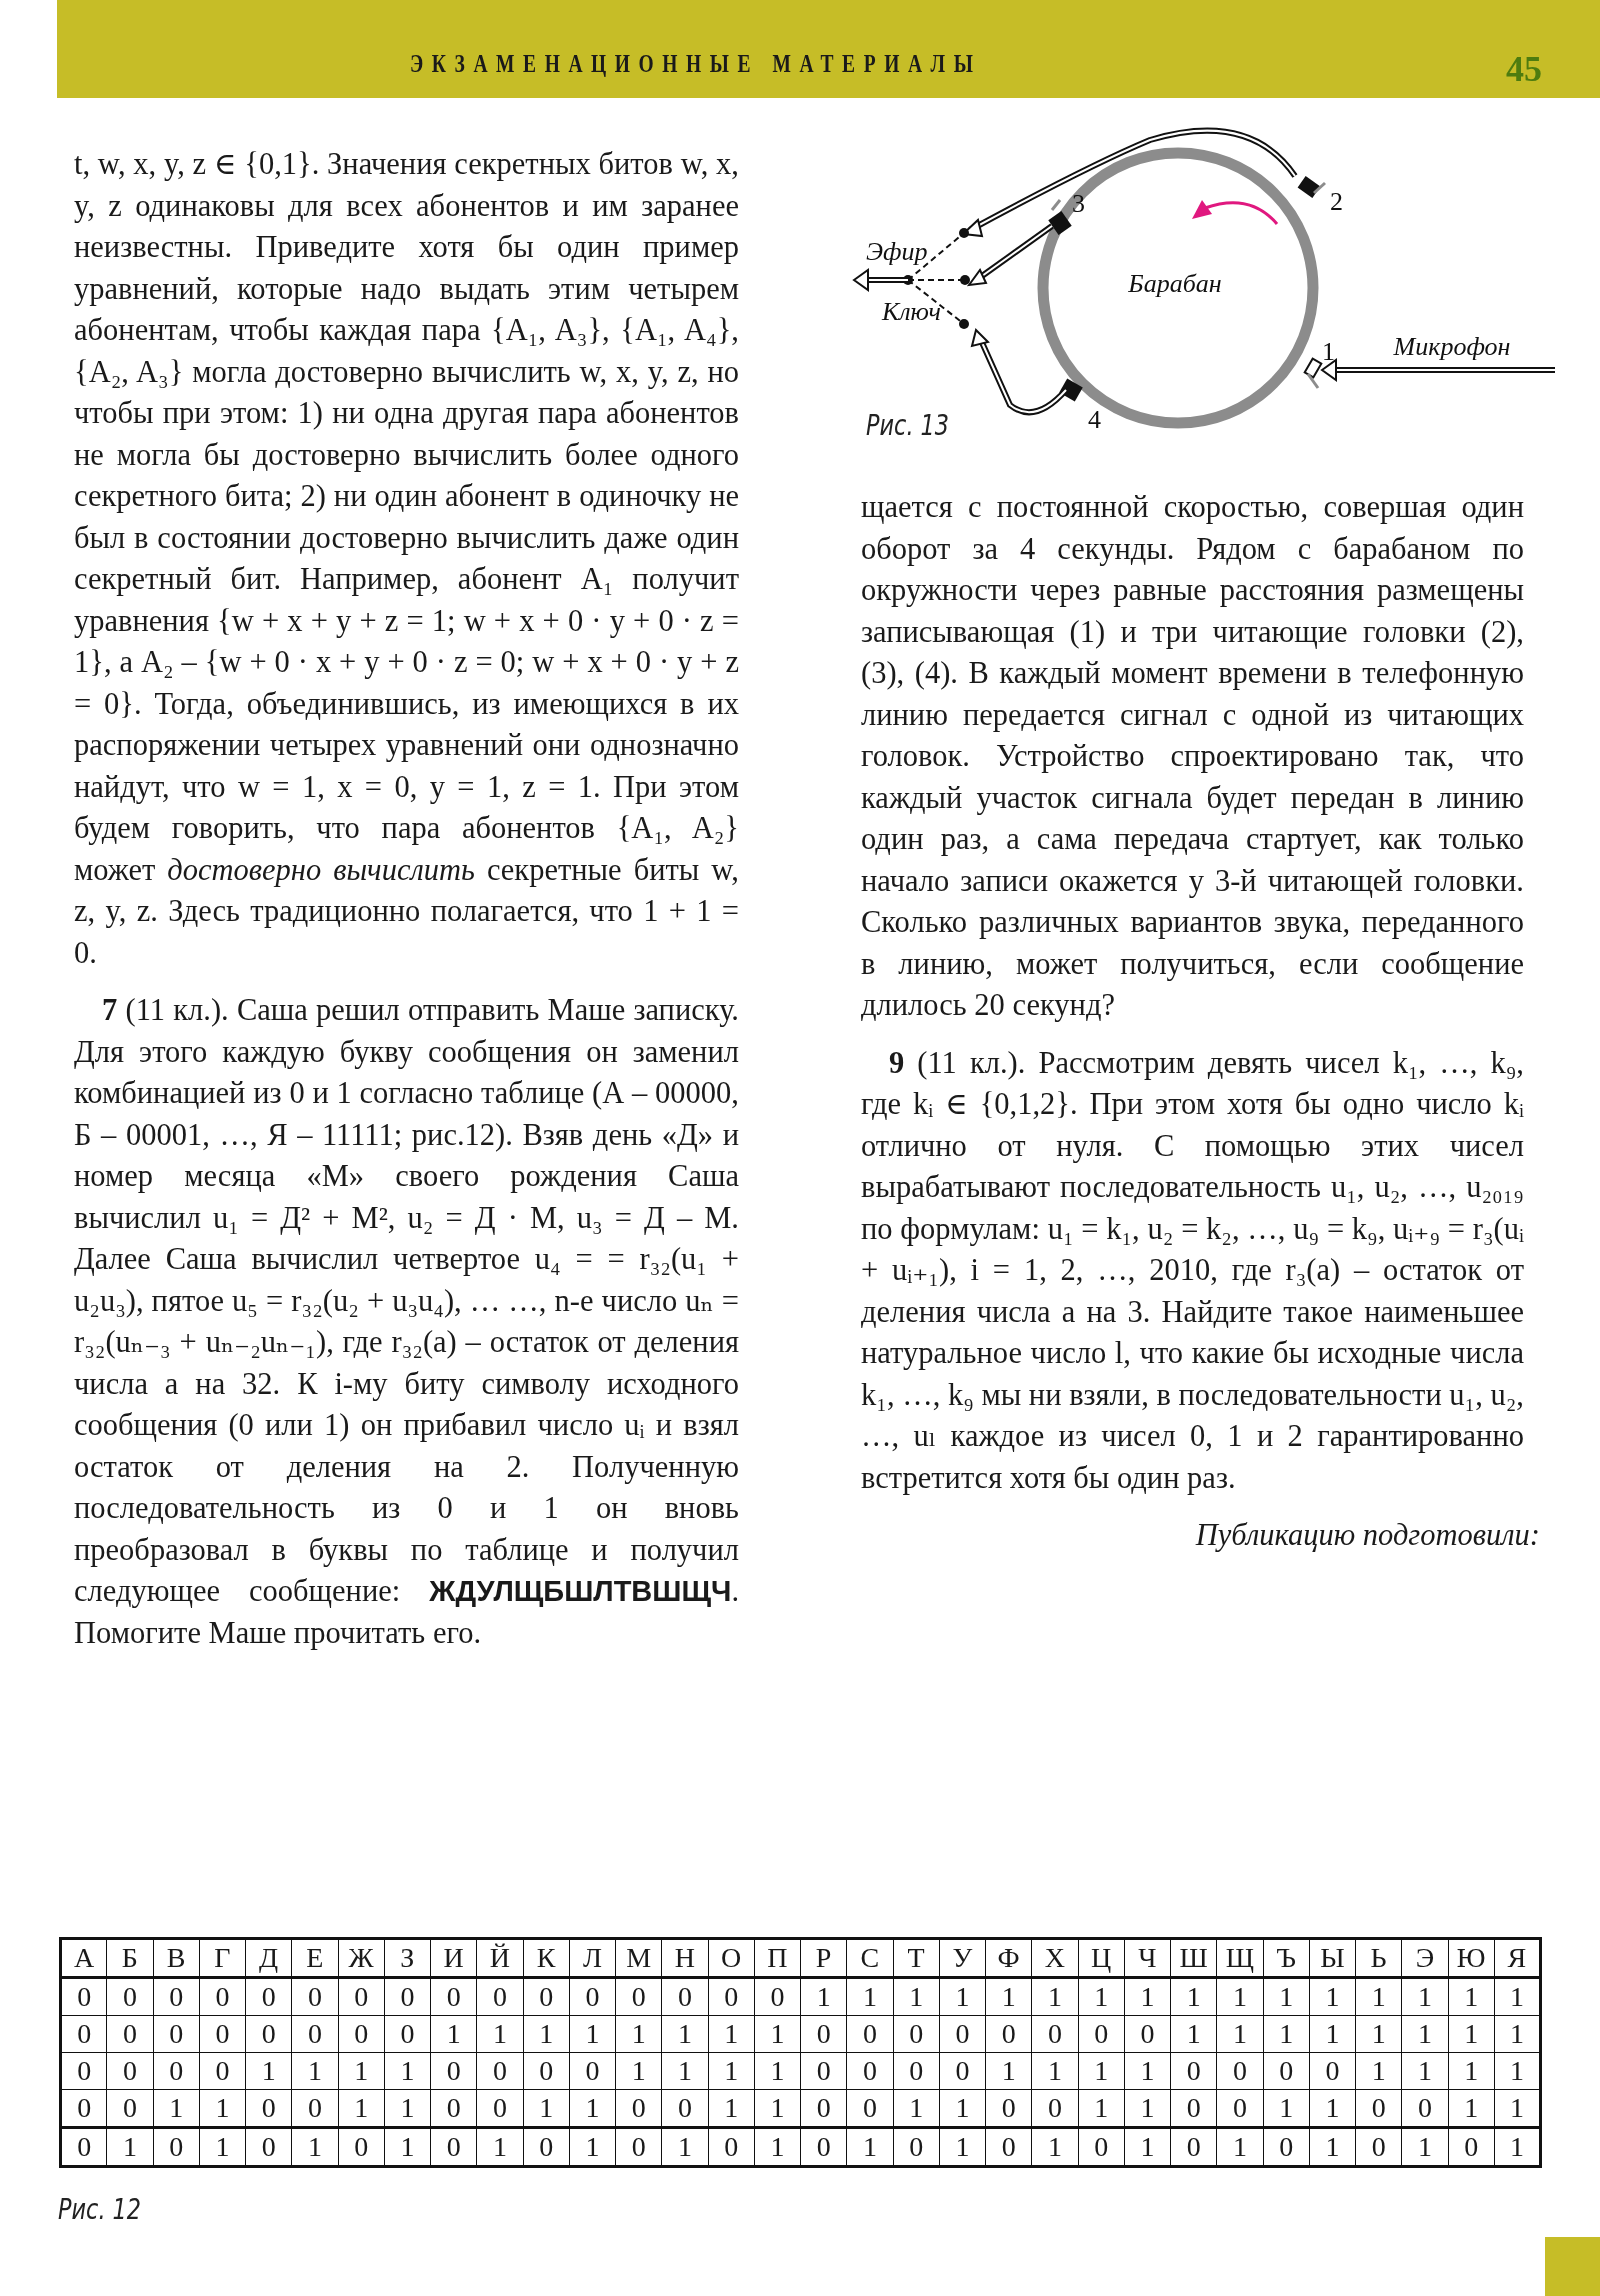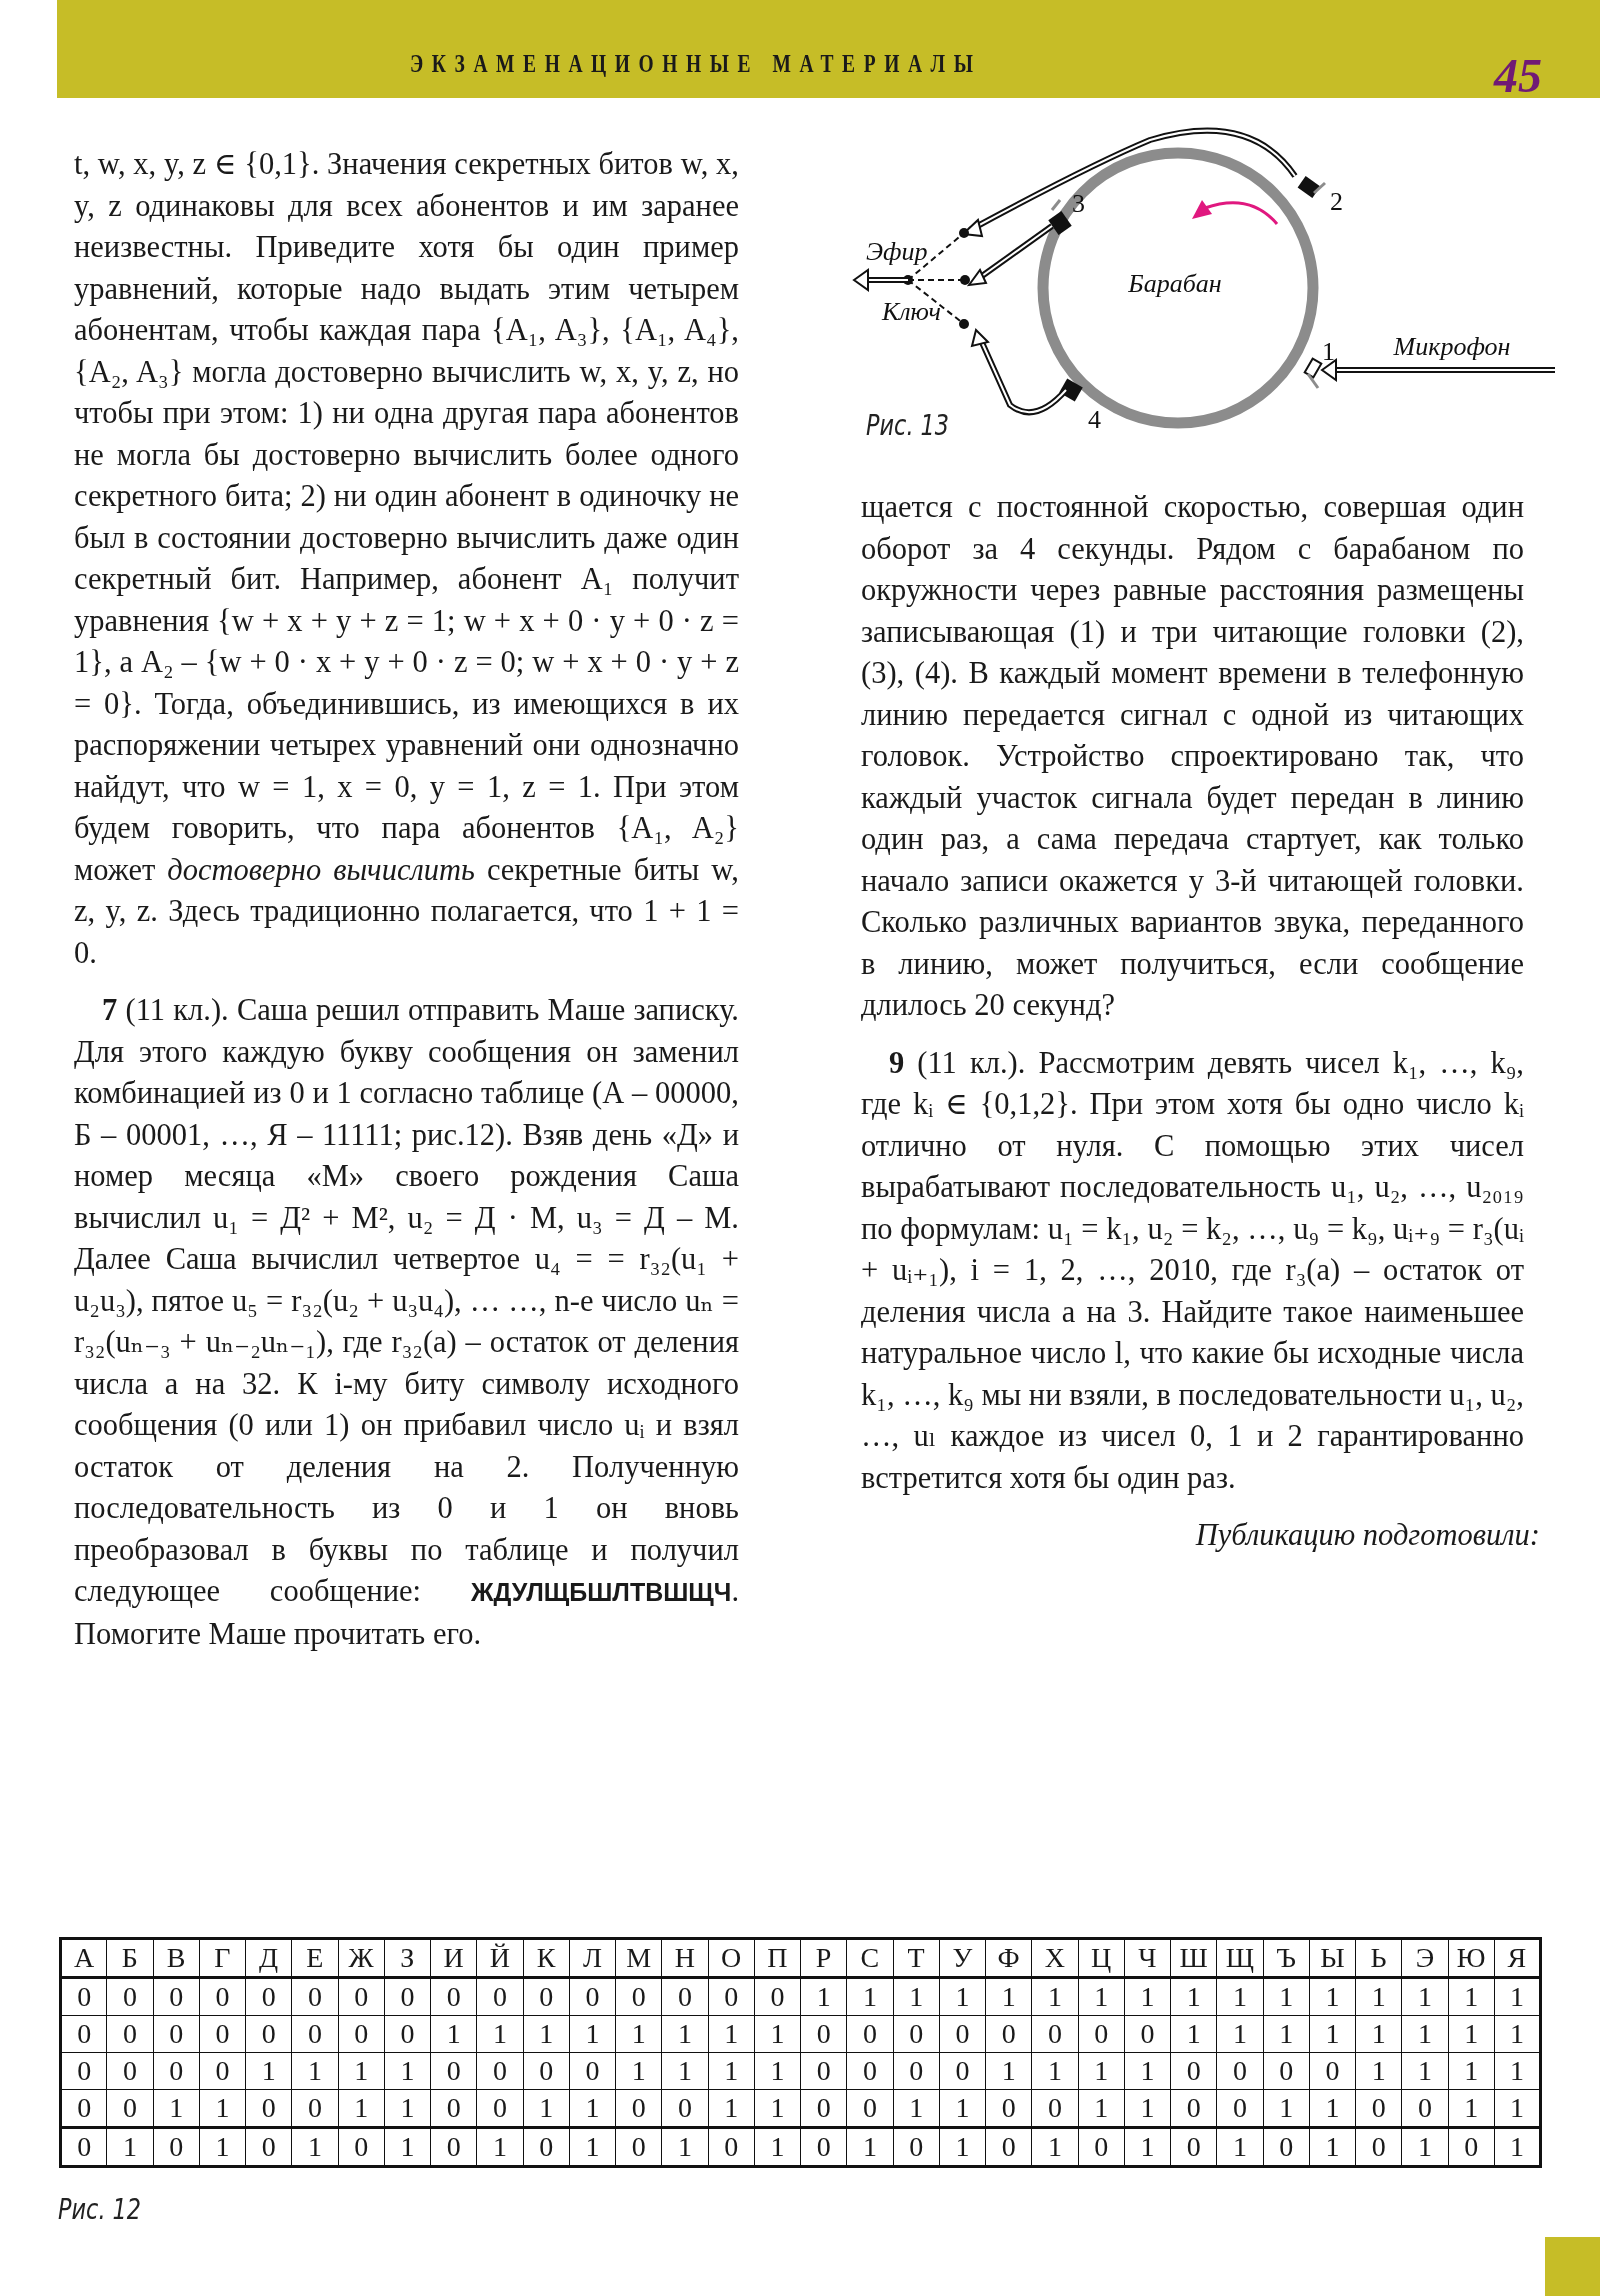--- a/index.html
+++ b/index.html
@@ -10,34 +10,33 @@
     .header-bar {
       position: absolute; left: 57px; top: 0; width: 1543px; height: 98px;
       background: #c6bd27;
     }
     .header-title {
       position: absolute; left: 410px; top: 50px; font-size: 25px;
       letter-spacing: 11px; font-weight: bold; color: #1a1a1a;
       transform: scaleX(0.78); transform-origin: left top;
     }
     .page-number {
-      position: absolute; right: 58px; top: 48px; font-size: 48px; font-weight: bold;
-      color: #701a75;
-      font-style: italic;
+      position: absolute; right: 58px; top: 48px; font-size: 36px; font-weight: bold;
+      color: #4d7c0f;
     }
     .column {
       position: absolute; font-size: 30.5px; line-height: 41.5px; text-align: justify;
     }
     .col-left { left: 58px; top: 128px; width: 697px; }
     .col-right { left: 845px; top: 471px; width: 695px; }
     .column p { margin: 16px; }
     .column .indent { text-indent: 28px; }
     .bold { font-weight: bold; }
     .em { font-style: italic; }
-    .msg { font-weight: bold; font-family: "Liberation Sans", "DejaVu Sans", sans-serif; font-size: 25px; }
+    .msg { font-weight: bold; font-family: "Liberation Sans", "DejaVu Sans", sans-serif; font-size: 29px; }
     .credits { text-align: right; font-style: italic; margin-top: 11px; }
     .credits div { line-height: 41.5px; }
 
     .fig13 { position: absolute; left: 830px; top: 120px; width: 740px; height: 340px; }
     .fig-caption {
       position: absolute; font-family: "DejaVu Sans", sans-serif; font-style: italic;
       font-size: 28px; color: #222; transform: scaleX(0.8); transform-origin: left top;
     }
     .cap13 { left: 866px; top: 409px; }
     .cap12 { left: 58px; top: 2193px; }

